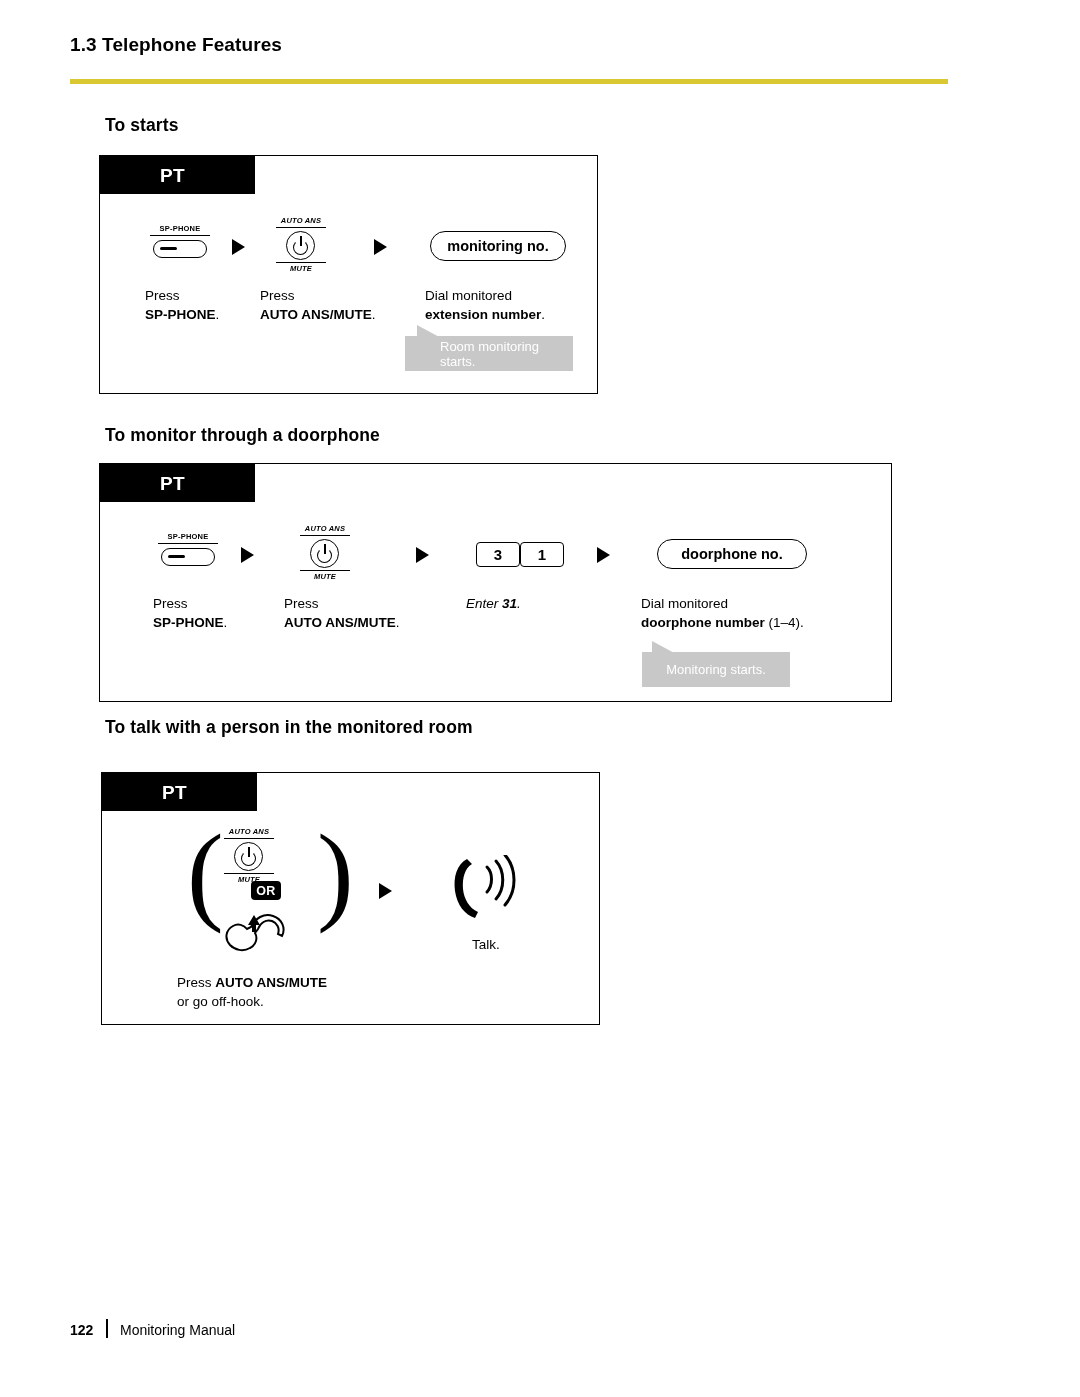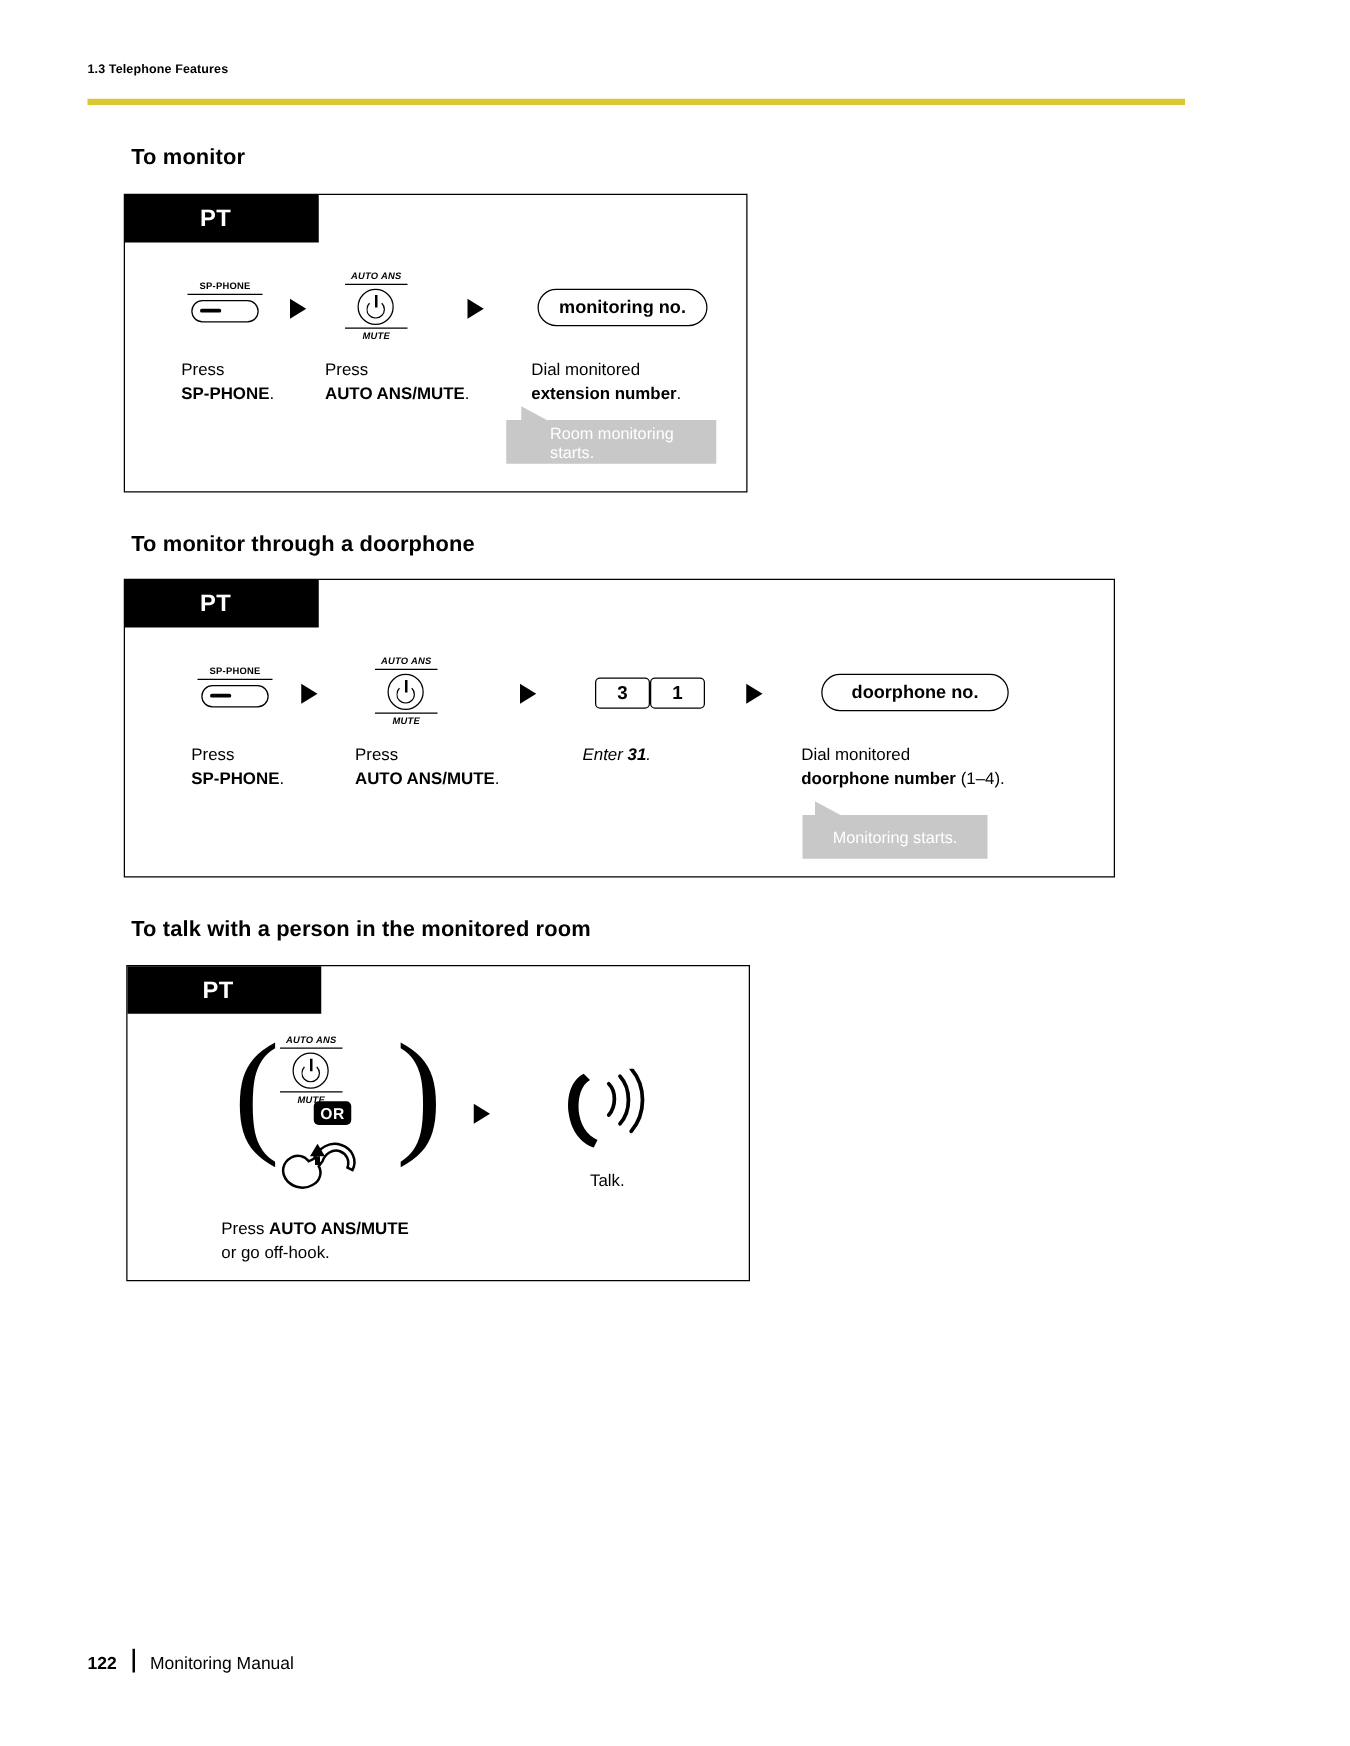--- a/index.html
+++ b/index.html
@@ -13,22 +13,22 @@
     position: relative;
     font-family: "Liberation Sans", sans-serif;
     color: #000000;
     overflow: hidden;
   }
 
   
   .page-header {
     position: absolute;
     left: 70px;
-    top: 50px;
-    font-size: 10px;
+    top: 34px;
+    font-size: 19px;
     font-weight: bold;
     letter-spacing: 0.1px;
   }
   .header-rule {
     position: absolute;
     left: 70px;
     top: 79px;
     width: 878px;
     height: 5px;
     background: #d9c832;
@@ -36,21 +36,21 @@
 
   
   .section-title {
     position: absolute;
     font-size: 17.5px;
     font-weight: bold;
     letter-spacing: 0.1px;
   }
   #title-1 { left: 105px; top: 115px; }
   #title-2 { left: 105px; top: 425px; }
-  #title-3 { left: 105px; top: 733px; }
+  #title-3 { left: 105px; top: 717px; }
 
   
   .pt-box {
     position: absolute;
     border: 1.6px solid #000;
     background: #fff;
     box-sizing: border-box;
   }
   #box-1 { left: 99px;  top: 155px;  width: 499px; height: 239px; }
   #box-2 { left: 99px;  top: 463px;  width: 793px; height: 239px; }
@@ -292,21 +292,21 @@
     top: 1322px;
     font-size: 14px;
   }
 </style>
 </head>
 <body>
 
 <div class="page-header">1.3 Telephone Features</div>
 <div class="header-rule"></div>
 
-<div class="section-title" id="title-1">To monitor</div>
+<div class="section-title" id="title-1">To starts</div>
 
 <div class="pt-box" id="box-1">
   <div class="pt-tab" id="tab-1">
     <span>PT</span>
   </div>
 
   <div class="sp-phone-key" style="left:45px; top:68px;">
     <div class="lbl">SP-PHONE</div>
     <div class="underline"></div>
     <div class="body"></div>

